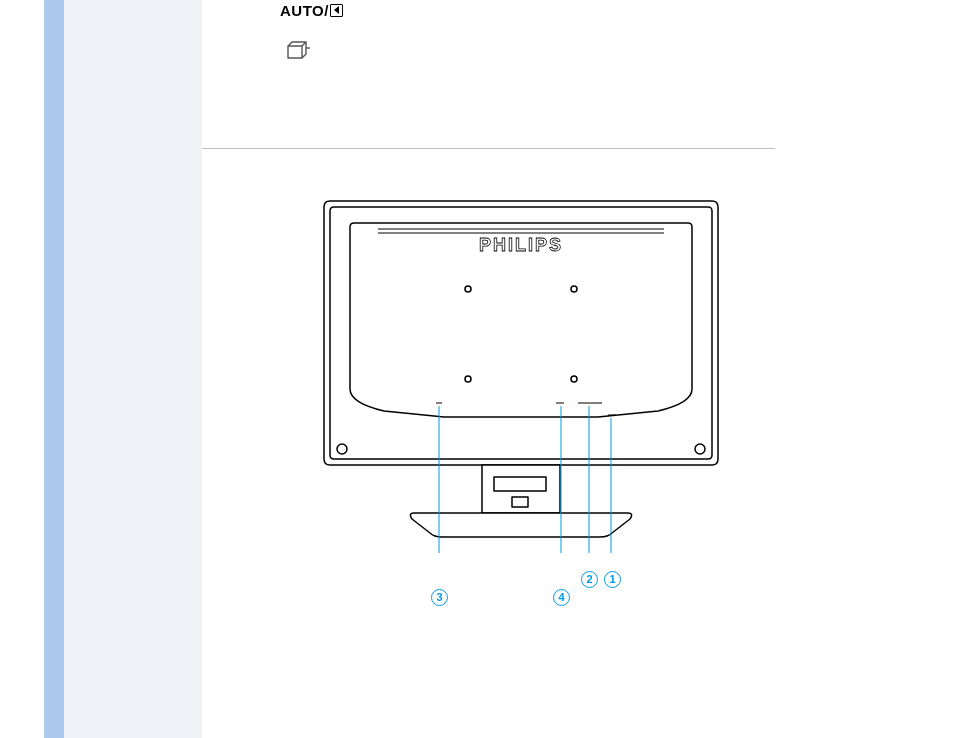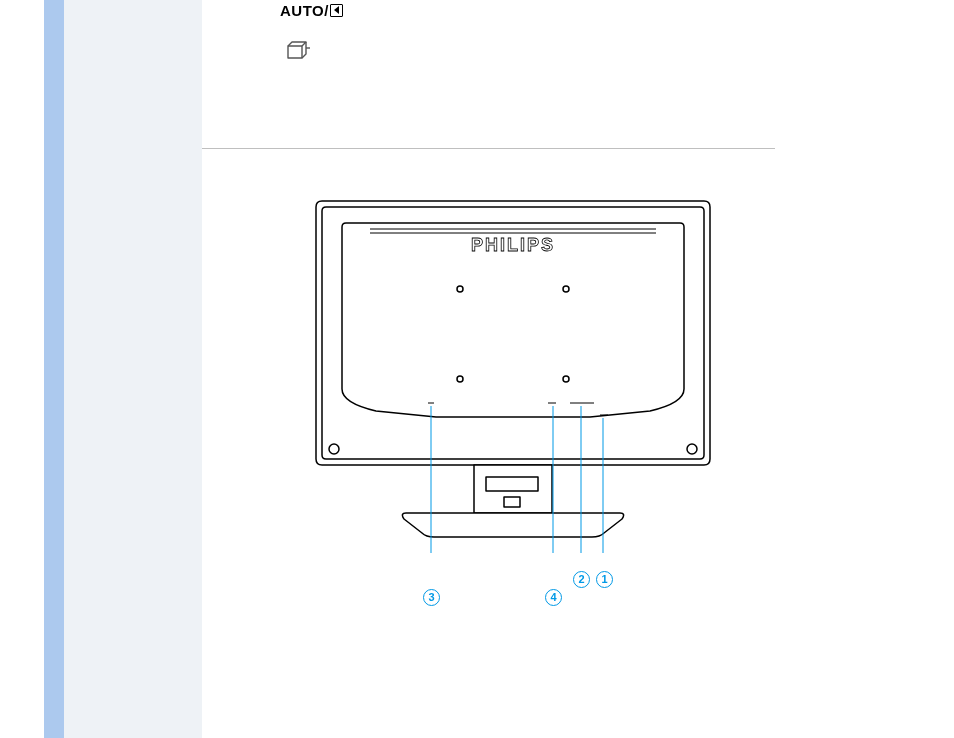--- a/index.html
+++ b/index.html
@@ -47,21 +47,21 @@
   .lightframe-icon{
     position:absolute;left:82px;top:40px;
   }
   .divider{
     position:absolute;left:0;top:148px;width:573px;
     border-top:1px solid #bfbfbf;
   }
 
   
   .diagram{
-    position:absolute;left:98px;top:193px;
+    position:absolute;left:106px;top:193px;
     width:426px;height:360px;
   }
 
   
   .callout{
     position:absolute;
     color:#0099e6;font-weight:bold;font-size:14px;
     line-height:14px;
   }
   .callout .num{

